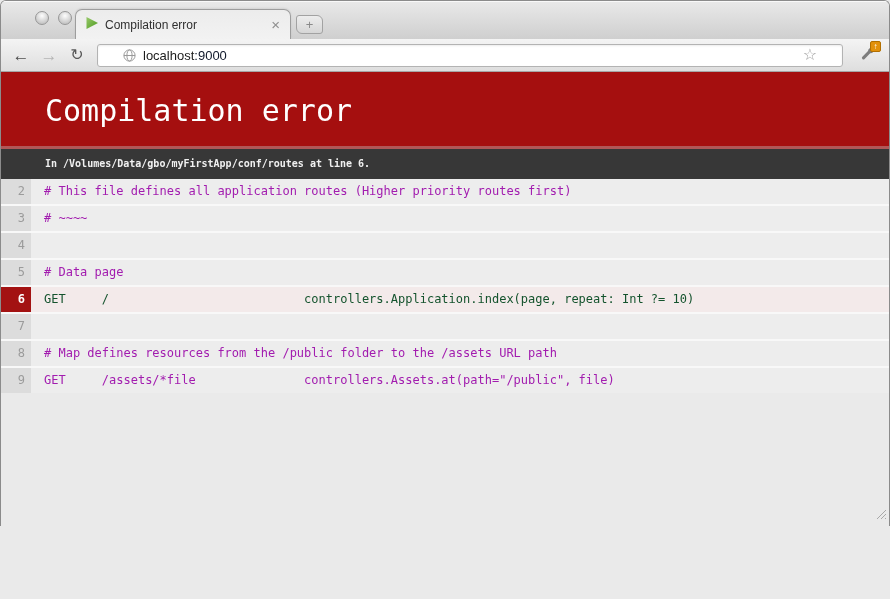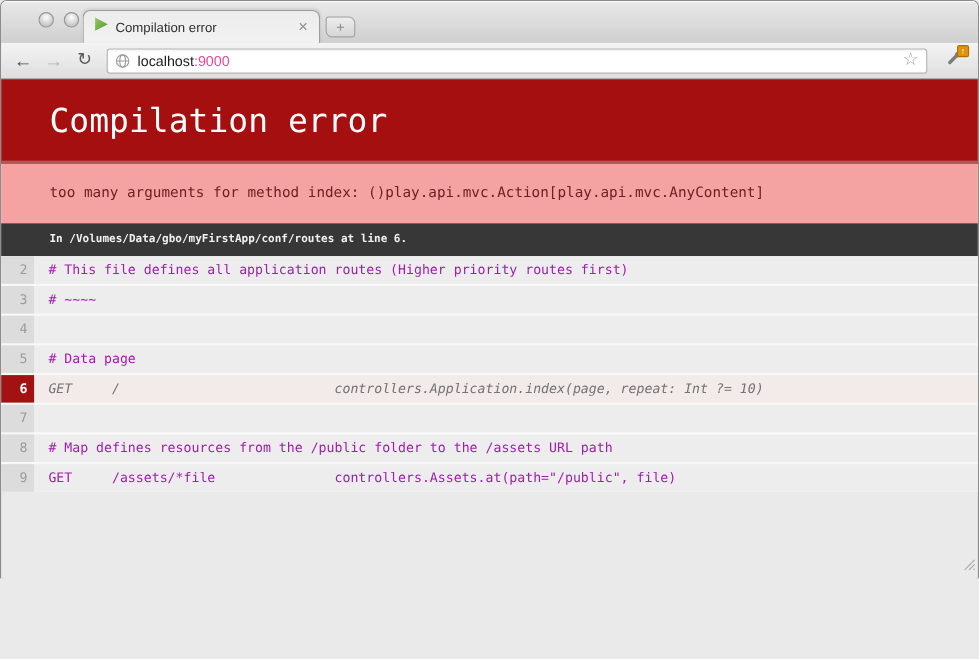--- a/index.html
+++ b/index.html
@@ -50,25 +50,25 @@
     background:linear-gradient(#f4f4f4,#dedede);
     border-bottom:1px solid #a6a6a6;
   }
   .nav-btn { width:24px; text-align:center; font-size:17px; line-height:1; color:#4e4e4e; }
   .nav-btn.disabled { color:#b4b4b4; }
   .nav-btn.reload { font-size:16px; color:#595959; }
   .omnibox {
     flex:1; height:23px; margin:0 6px 0 4px;
     background:#fff; border:1px solid #b3b3b3; border-radius:3px;
     box-shadow:inset 0 1px 2px rgba(0,0,0,.08);
-    display:flex; align-items:center; padding:0 7px; font-size:13px;
+    display:flex; align-items:center; padding:0 25px; font-size:13px;
   }
   .omnibox .globe { margin-right:7px; display:flex; }
   .url-host { color:#1c1c1c; }
-  .url-port { color:#ec4899; }
+  .url-port { color:#0f172a; }
   .star { margin-left:auto; color:#9d9d9d; font-size:16px; line-height:1; }
   .menu-btn { position:relative; width:28px; height:24px; display:flex; align-items:center; justify-content:center; }
   .menu-badge {
     position:absolute; top:-2px; right:0; width:11px; height:11px;
     background:#e2910c; border:1px solid #b26f00; border-radius:2px;
     color:#fff; font-size:8px; line-height:10px; text-align:center; font-weight:bold;
   }
   .error-header {
     background:#a50f0f; border-bottom:3px solid #b05757;
     padding:24px 0 20px 44px;
@@ -95,21 +95,21 @@
     font-family:"DejaVu Sans Mono","Liberation Mono",monospace;
     font-size:12px; line-height:25px;
   }
   .line-text {
     flex:1; padding-left:13px; white-space:pre; overflow:hidden;
     font-family:"DejaVu Sans Mono","Liberation Mono",monospace;
     font-size:12px; line-height:25px; color:#a21caf;
   }
   .code-row.error-line { background:#f3eaea; }
   .code-row.error-line .line-number { background:#a31212; color:#ffffff; font-weight:bold; }
-  .code-row.error-line .line-text { color:#737373;font-style:italic; }
+  .code-row.error-line .line-text { color:#14532d; }
   .resize-grip { position:absolute; right:2px; bottom:2px; }
 </style>
 </head>
 <body>
 
 <div class="window">
 
   <div class="tabstrip">
     <div class="traffic-lights">
       <span class="tl-btn"></span>
@@ -157,21 +157,20 @@
         </svg>
       </span>
       <span class="menu-badge">↑</span>
     </div>
   </div>
 
   <div class="error-header">
     <h1>Compilation error</h1>
   </div>
 
-  <div class="error-message">too many arguments for method index: ()play.api.mvc.Action[play.api.mvc.AnyContent]</div>
 
   <div class="error-location">In /Volumes/Data/gbo/myFirstApp/conf/routes at line 6.</div>
 
   <div class="code-listing">
 
       <div class="code-row">
         <span class="line-number">2</span>
         <span class="line-text"># This file defines all application routes (Higher priority routes first)</span>
       </div>
 

